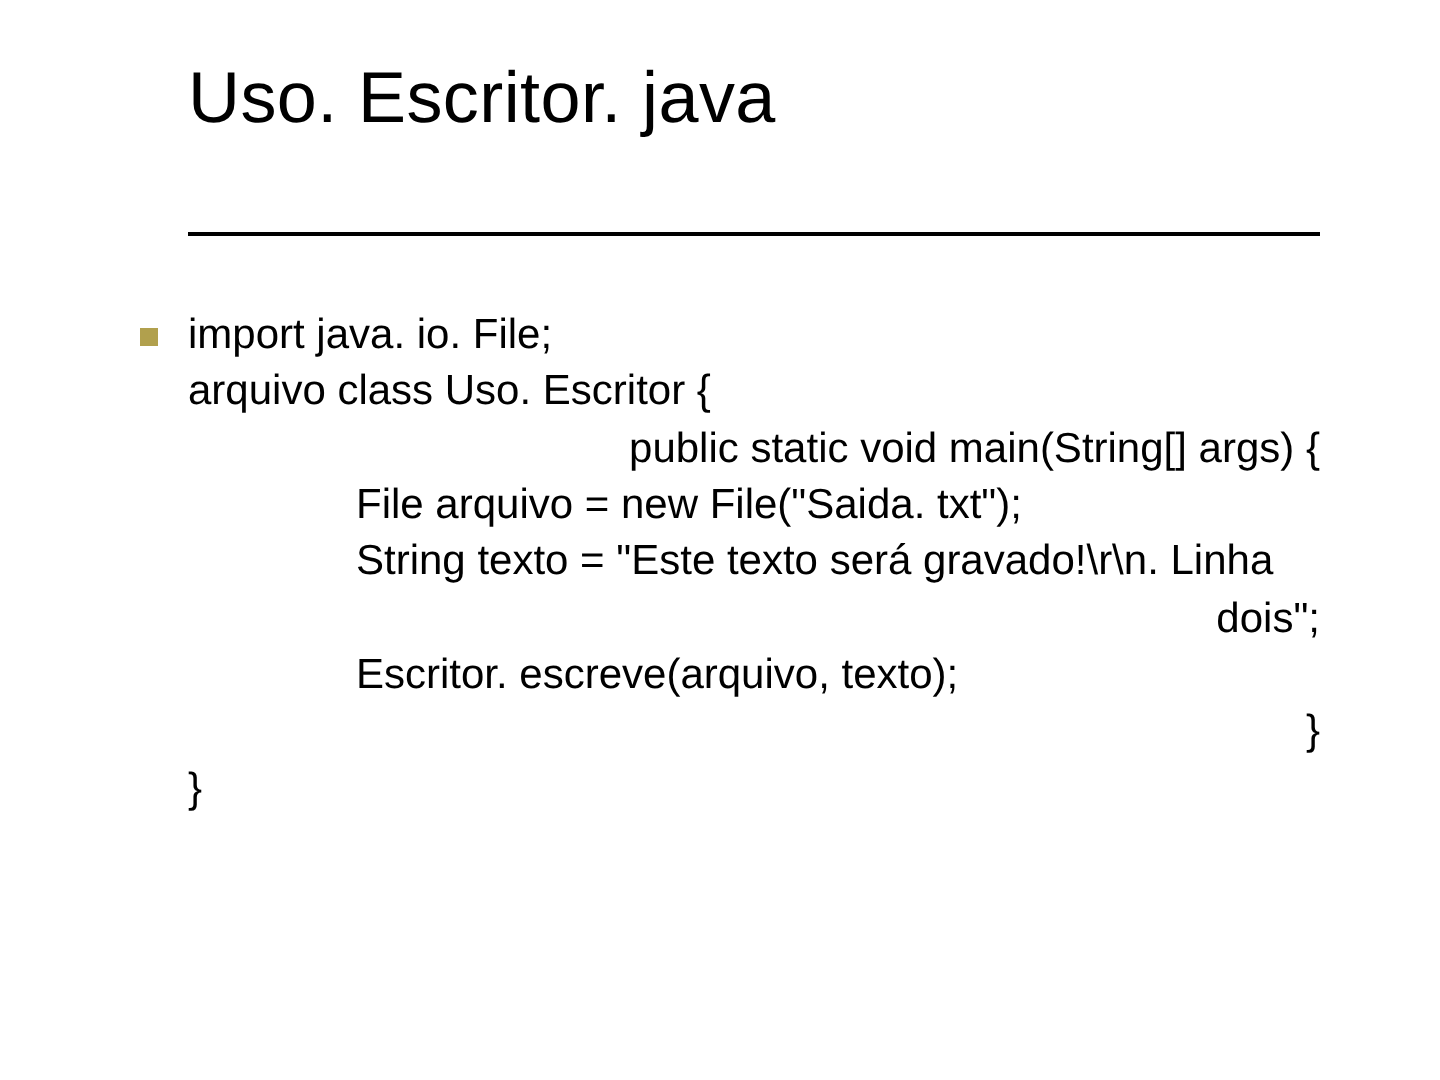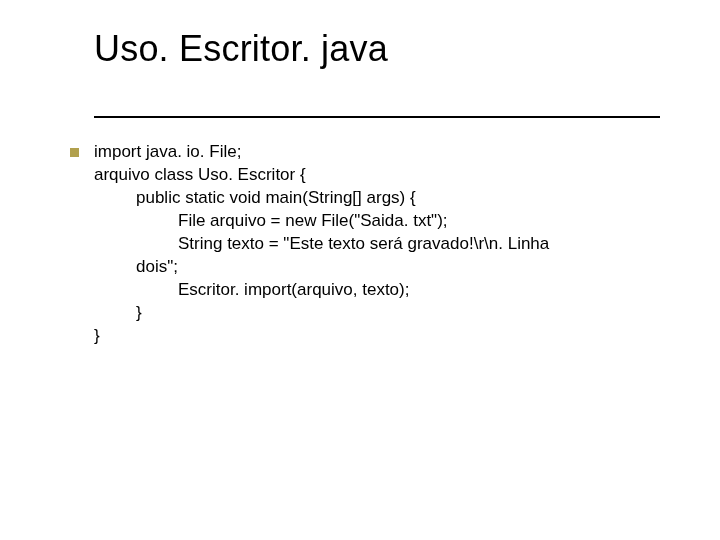--- a/index.html
+++ b/index.html
@@ -15,32 +15,32 @@
     box-sizing: border-box;
     width: 720px;
     height: 540px;
     padding: 28px 60px 40px 94px;
   }
   .title-row {
     display: flex;
     align-items: flex-start;
     border-bottom: 2px solid #000000;
     padding-bottom: 46px;
-    margin-bottom: 23px;
+    margin-bottom: 36px;
   }
   .title {
     font-size: 36px;
     font-weight: 400;
     letter-spacing: 0.2px;
   }
   .code {
-    font-size: 17px;
+    font-size: 21px;
     line-height: 1.35;
   }
-  .ind1 { padding-left: 42px; }
+  .ind1 { padding-left: 42px; text-align: right; }
   .ind2 { padding-left: 84px; }
   .bullet-row {
     display: flex;
     align-items: center;
   }
   .bullet {
     width: 9px;
     height: 9px;
     background: #b1a04d;
     margin-left: -24px;
@@ -59,17 +59,17 @@
   <div class="code">
     <div class="bullet-row">
       <span class="bullet"></span>
       <span>import java. io. File;</span>
     </div>
     <div>arquivo class Uso. Escritor {</div>
     <div class="ind1">public static void main(String[] args) {</div>
     <div class="ind2">File arquivo = new File("Saida. txt");</div>
     <div class="ind2">String texto = "Este texto será gravado!\r\n. Linha</div>
     <div class="ind1">dois";</div>
-    <div class="ind2">Escritor. import(arquivo, texto);</div>
+    <div class="ind2">Escritor. escreve(arquivo, texto);</div>
     <div class="ind1">}</div>
     <div>}</div>
   </div>
 </div>
 
 </body></html>

